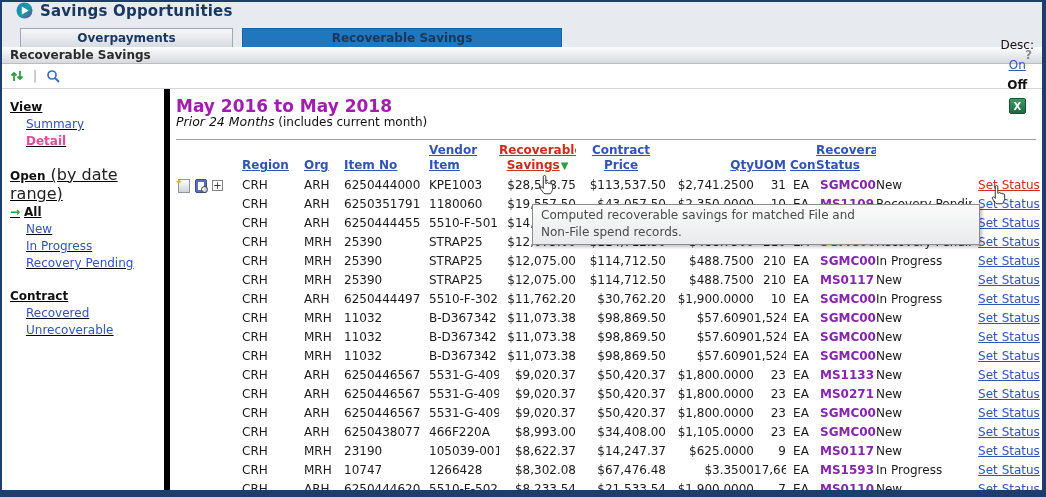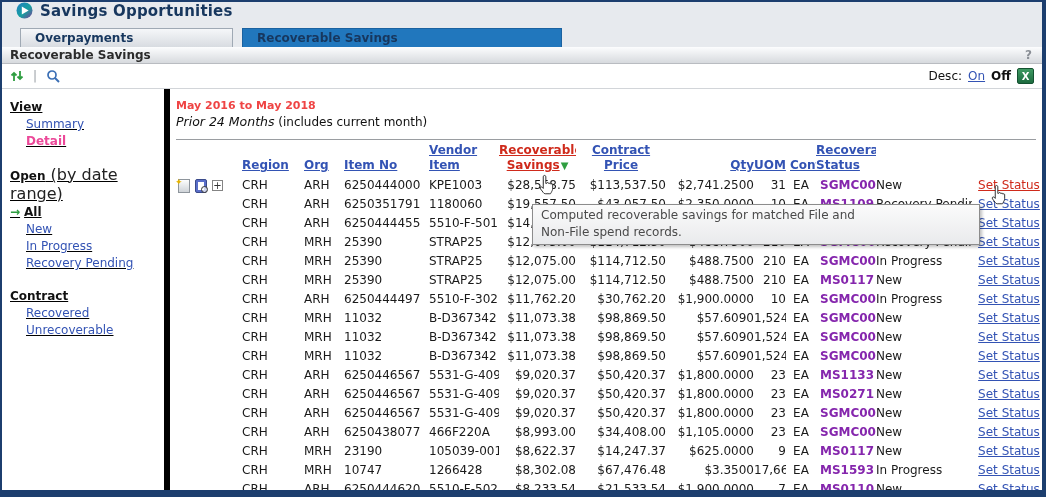--- a/index.html
+++ b/index.html
@@ -7,50 +7,50 @@
     --purple:#8526ad; --ink:#1a1a1a; --tabblue:#2177bd;
   }
   *{box-sizing:border-box; margin:0; padding:0;}
   body{font-family:"DejaVu Sans","Liberation Sans",sans-serif; background:#fff;}
   .window{position:relative; width:1046px; height:497px; overflow:hidden;
     border-style:solid; border-color:#1c3e6e; border-width:2px 4px 7px 2px; background:#fff;}
   
   .titlebar{height:26px; background:#e7eaee; display:flex; gap:7px; padding-left:14px;}
   .apptitle{font-size:15px; font-weight:bold; color:var(--navy); letter-spacing:.2px;}
   
-  .tabsrow{height:19px; background:#e7eaee; display:flex; align-items:flex-end; padding-left:18px; gap:9px;}
+  .tabsrow{height:19px; background:#e7eaee; display:flex; align-items:flex-end; padding-left:18px; gap:9px;text-align:center;}
   .tab{height:19px; line-height:18px; font-size:12px; font-weight:bold; color:var(--navy);
     padding:0 14px; white-space:nowrap; cursor:default;}
   .tab.inactive{width:213px; background:linear-gradient(#f5f7f9,#d8dce1); border:1px solid #9fa9b4; border-bottom:none;}
   .tab.active{width:320px; background:var(--tabblue); border:1px solid #1b62a0; border-bottom:none;}
   
   .sectionbar{height:17px; background:linear-gradient(#fcfdfe,#d7dade); border-bottom:1px solid #b9bcc1;
     display:flex; justify-content:space-between; align-items:center; padding:0 10px 0 8px;
     font-size:12px; font-weight:bold; color:#2b2b2b;}
   .helpq{color:#8a8f96; font-weight:bold; font-size:12px;}
   
   .toolbar{height:25px; background:#fff; border-bottom:1px solid #d2d5d9; display:flex; align-items:center; padding:0 8px; gap:9px; font-size:12px;}
   .tbsep{color:#9aa0a6;}
-  .tbright{margin-left:auto; display:flex; align-items:center; gap:6px; color:#111;}
+  .tbright{margin-left:auto; display:flex; align-items:center; gap:6px; color:#111;flex-direction:column;}
   .lnk{color:var(--link); text-decoration:underline; cursor:pointer;}
   .offbold{font-weight:bold; color:#111;}
   .xlicon{width:17px; height:16px; background:linear-gradient(#3f9a63,#1d6b3f); border:1px solid #145231; border-radius:2px;
     color:#fff; font-size:10px; font-weight:bold; text-align:center; line-height:15px; cursor:pointer;}
   
   .content{display:flex; height:401px;}
   .sidebar{width:168px; border-right:6px solid #000000; padding-top:10px; font-size:12px; flex:none;text-decoration:underline;}
   .sb-heading{font-weight:bold; color:#111; padding-left:8px; line-height:17px;}
   .sb-note{font-weight:normal; font-size:16px; color:#222;margin-top:41px;}
   .sb-item{padding-left:24px; line-height:17px; color:var(--link); cursor:pointer;}
   .sb-item.current{color:#ec4899; font-weight:bold; cursor:default;}
   .sb-item.arrowed{padding-left:8px; color:#111; font-weight:bold;}
   .sb-arrow{color:var(--green); font-weight:bold; margin-right:4px;}
   .sb-gap{height:16px;}
   .main{flex:1; padding:9px 0 0 6px; position:relative; overflow:hidden;}
-  .daterange{font-size:11px; font-weight:bold; color:#ef4444; line-height:16px;}
+  .daterange{font-size:17px; font-weight:bold; color:#a21caf; line-height:16px;}
   .period{font-size:12px; color:#111; line-height:15px;}
   .period i{font-size:12.5px;}
   .mainrule{border:none; border-top:1px solid #9a9da1; margin:9px 6px 3px 0;}
   
   .trow{display:grid; grid-template-columns:60px 61px 47px 85px 70px 77px 90px 88px 32px 30px 60px 96px 80px;
     font-size:12px; color:var(--ink); line-height:19px; white-space:nowrap;}
   .thead{line-height:15px; margin-bottom:3px; align-items:end;}
   .tc{overflow:hidden;}
   .hl{color:var(--link); font-weight:bold;}
   .hlk{text-decoration:underline; cursor:pointer;}

